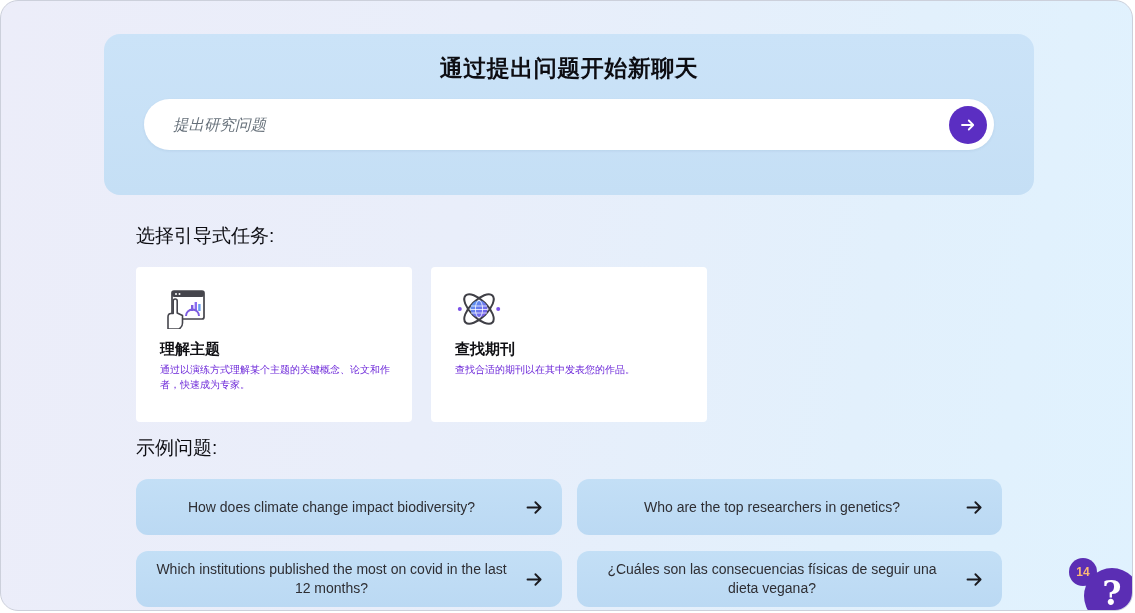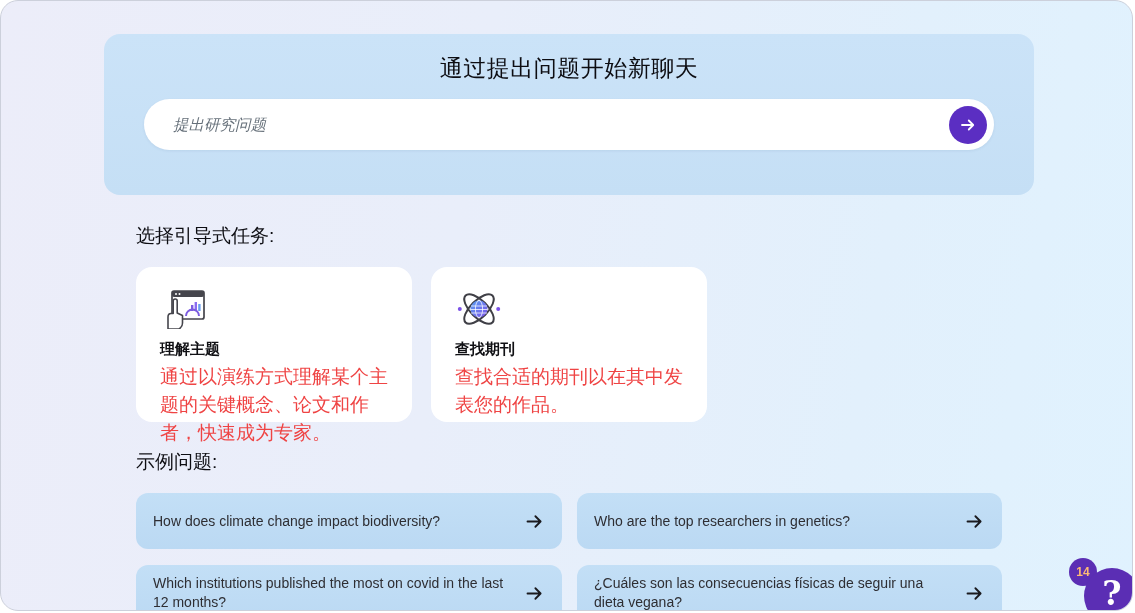--- a/index.html
+++ b/index.html
@@ -21,21 +21,21 @@
   .banner {
     margin: 33px 0 0 103px;
     width: 930px; height: 161px;
     border-radius: 16px;
     background: linear-gradient(180deg, #CBE3F8 0%, #C5DFF5 100%);
     box-sizing: border-box;
   }
   .banner h1 {
     margin: 0; padding-top: 19px;
     text-align: center;
-    font-size: 23px; font-weight: 400; color: #0d0d12;
+    font-size: 23px; font-weight: 700; color: #0d0d12;
     letter-spacing: 0.5px;
   }
   .input-wrap {
     position: relative;
     margin: 15px 40px 0 40px;
     height: 51px;
     background: #ffffff;
     border-radius: 26px;
     display: flex; align-items: center;
     box-shadow: 0 1px 3px rgba(40, 60, 110, 0.08);
@@ -56,60 +56,60 @@
     margin-right: 7px;
     display: flex; align-items: center; justify-content: center;
     flex: 0 0 auto;
   }
   
   .section-heading {
     margin: 0 0 0 135px;
     font-size: 19px; font-weight: 400; color: #0d0d12;
   }
   .heading-tasks { margin-top: 28px; }
-  .heading-examples { margin-top: 27px; }
+  .heading-examples { margin-top: 13px; }
   
   .cards {
     margin: 18px 0 0 135px;
     display: flex; gap: 19px;
   }
   .card {
     width: 276px; height: 155px;
     box-sizing: border-box;
     background: #ffffff;
-    border-radius: 16px;
+    border-radius: 4px;
     padding: 22px 22px 0 24px;
     cursor: pointer;
   }
   .card-icon { width: 48px; height: 40px; display: block; }
   .card-title {
     margin-top: 11px;
     font-size: 15px; font-weight: 700; color: #101014;
   }
   .card-desc {
     margin-top: 4px;
-    font-size: 19px; line-height: 1.48; color: #ef4444;
+    font-size: 10px; line-height: 1.48; color: #6d28d9;
   }
   
   .examples {
     margin: 18px 0 0 135px;
     display: grid;
     grid-template-columns: 426px 425px;
     column-gap: 15px; row-gap: 16px;
   }
   .example-btn {
     height: 56px;
     box-sizing: border-box;
     border: none; cursor: pointer;
     border-radius: 12px;
     background: linear-gradient(180deg, #C3DFF6 0%, #BBD9F3 100%);
     display: flex; align-items: center;
     padding: 0 17px 0 17px;
     font-family: "Liberation Sans", "DejaVu Sans", sans-serif;
-    font-size: 14px; color: #2e2e33; text-align: left;
+    font-size: 14px; color: #2e2e33; text-align: center;
   }
   .example-btn .q-text { flex: 1; padding-right: 14px; line-height: 1.35; }
   .example-btn .arrow { flex: 0 0 auto; display: flex; }
   
   .help {
     position: absolute;
     right: -8px; bottom: -14px;
     width: 56px; height: 56px;
   }
   .help-circle {

